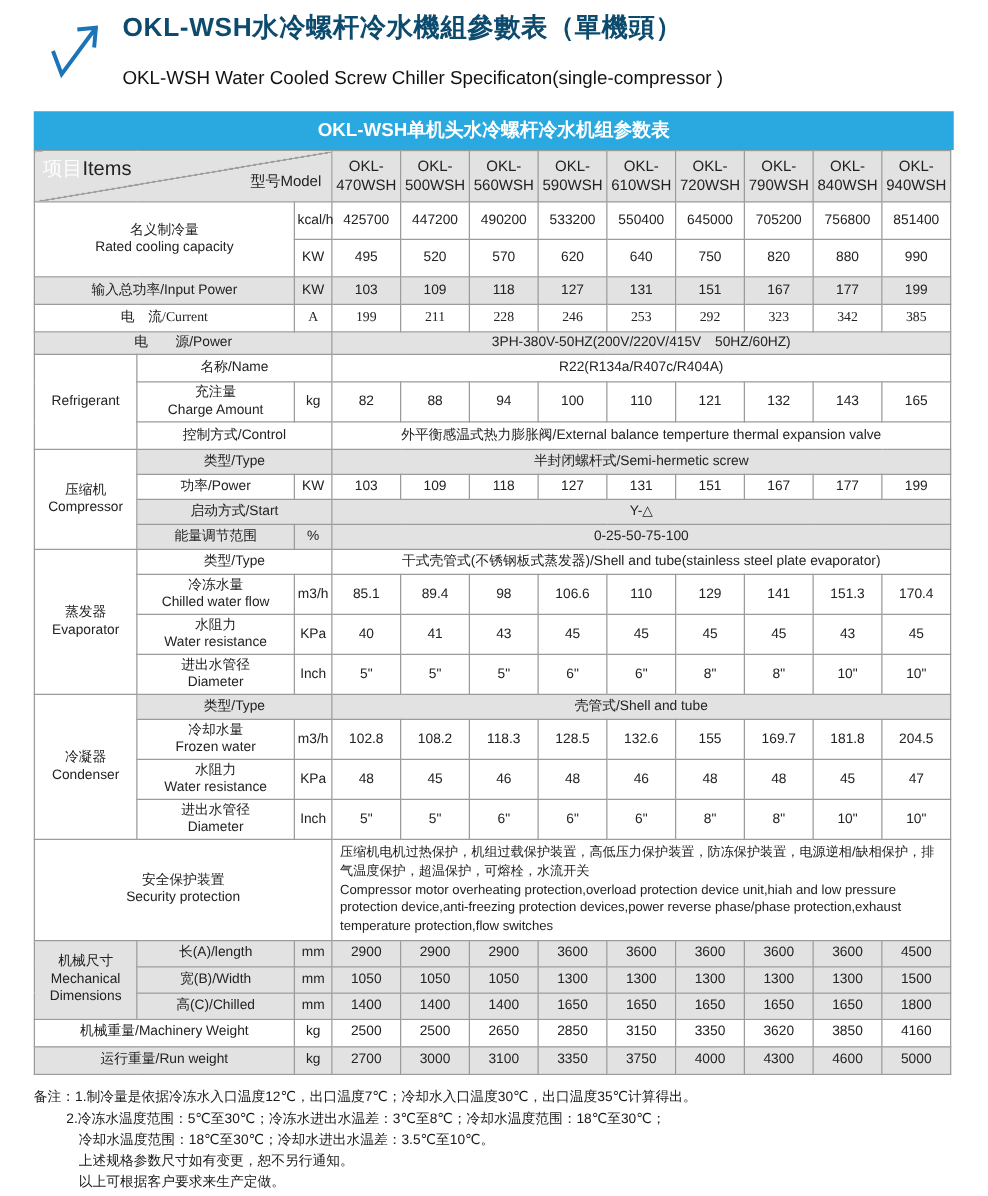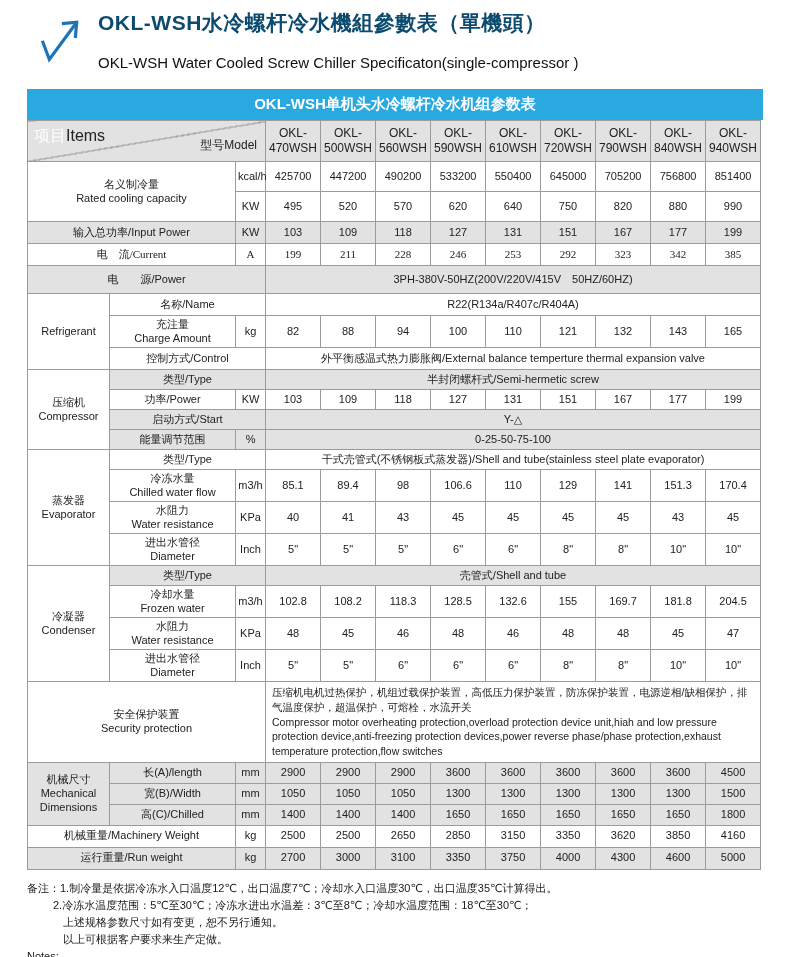--- a/index.html
+++ b/index.html
@@ -132,21 +132,21 @@
           <td class="val">199</td>
           <td class="val">211</td>
           <td class="val">228</td>
           <td class="val">246</td>
           <td class="val">253</td>
           <td class="val">292</td>
           <td class="val">323</td>
           <td class="val">342</td>
           <td class="val">385</td>
         </tr>
-        <tr class="shaded" style="height: 28px; border-radius: 11px;">
+        <tr class="shaded" style="height: 18px; border-radius: 11px;">
           <td class="label" colspan="3" rowspan="1">电　　源/Power</td>
           <td class="spanval" colspan="9">3PH-380V-50HZ(200V/220V/415V　50HZ/60HZ)</td>
         </tr>
         <tr style="height: 22px;">
           <td class="group" rowspan="3">Refrigerant</td>
           <td class="label" colspan="2" rowspan="1">名称/Name</td>
           <td class="spanval" colspan="9">R22(R134a/R407c/R404A)</td>
         </tr>
         <tr style="height: 32px;">
           <td class="label" colspan="1" rowspan="1">充注量<br>Charge Amount</td>
@@ -350,16 +350,17 @@
           <td class="val">4600</td>
           <td class="val">5000</td>
         </tr>
       </tbody>
   </table>
 </div>
 
 <div class="notes" id="notes-list">
     <div class="note-line indent0">备注：1.制冷量是依据冷冻水入口温度12℃，出口温度7℃；冷却水入口温度30℃，出口温度35℃计算得出。</div>
     <div class="note-line indent1">2.冷冻水温度范围：5℃至30℃；冷冻水进出水温差：3℃至8℃；冷却水温度范围：18℃至30℃；</div>
+    <div class="note-line indent2">冷却水温度范围：18℃至30℃；冷却水进出水温差：3.5℃至10℃。</div>
     <div class="note-line indent2">上述规格参数尺寸如有变更，恕不另行通知。</div>
     <div class="note-line indent2">以上可根据客户要求来生产定做。</div>
     <div class="note-line indent0">Notes:</div>
   </div>
 
 </body></html>

